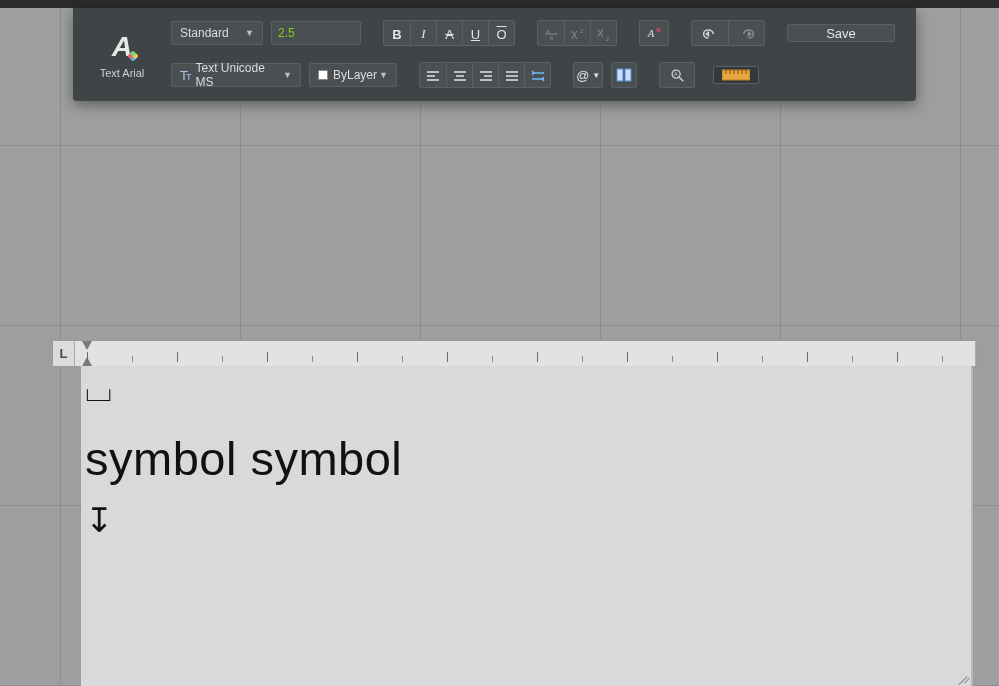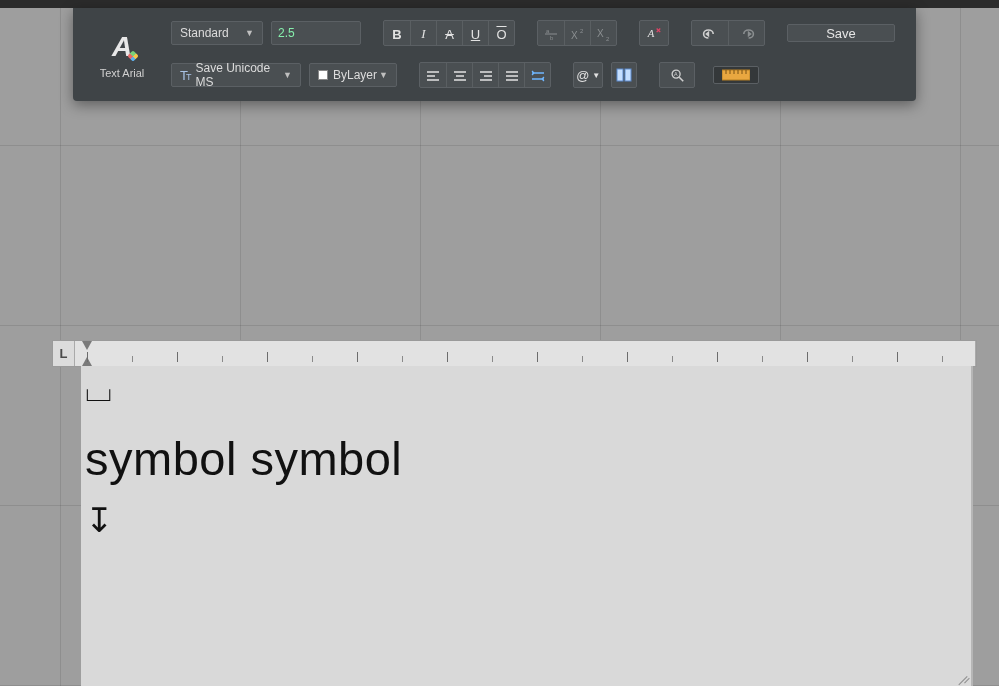--- a/index.html
+++ b/index.html
@@ -60,21 +60,21 @@
   .dd.font { width: 130px; }
   .dd.layer { width: 88px; }
 
   .tt-icon{ color:#a9c2e4; font-size:13px; margin-right:4px; display:inline-flex; align-items:baseline;}
   .tt-icon .sm{font-size:9px; margin-left:-2px;}
 
   .swatch{ width:10px; height:10px; background:#fff; margin-right:5px; border:1px solid #888;}
 
   .numfield {
     width: 90px; height:24px; background:#4a4f52; border:1px solid #5b6064; border-radius:2px;
-    color:#86efac; font-size:12px; padding:1px 6px;
+    color:#84cc16; font-size:12px; padding:1px 6px;
   }
 
   .btngrp { display:flex; background:#4a4f52; border:1px solid #5b6064; border-radius:2px; height:26px; overflow:hidden;}
   .btn {
     width:26px; height:26px; display:flex; align-items:center; justify-content:center;
     color:#e2e2e2; font-size:13px; cursor:pointer; position:relative;
   }
   .btn + .btn { border-left:1px solid #5a5f62; }
   .btn.dim { color:#8a8e90; }
   .btn.wide { width:30px; }
@@ -218,21 +218,21 @@
 
       <div style="width:6px"></div>
       <div class="savebtn">
         <span>Save</span>
       </div>
     </div>
 
     <div class="row">
       <div class="dd font">
         <span class="tt-icon">T<span class="sm">T</span></span>
-        <span>Save Unicode MS</span>
+        <span>Text Unicode MS</span>
         <span class="caret">▼</span>
       </div>
       <div class="dd layer">
         <span class="swatch"></span>
         <span>ByLayer</span>
         <span class="caret">▼</span>
       </div>
 
       <div style="width:6px"></div>
       <div class="btngrp">

